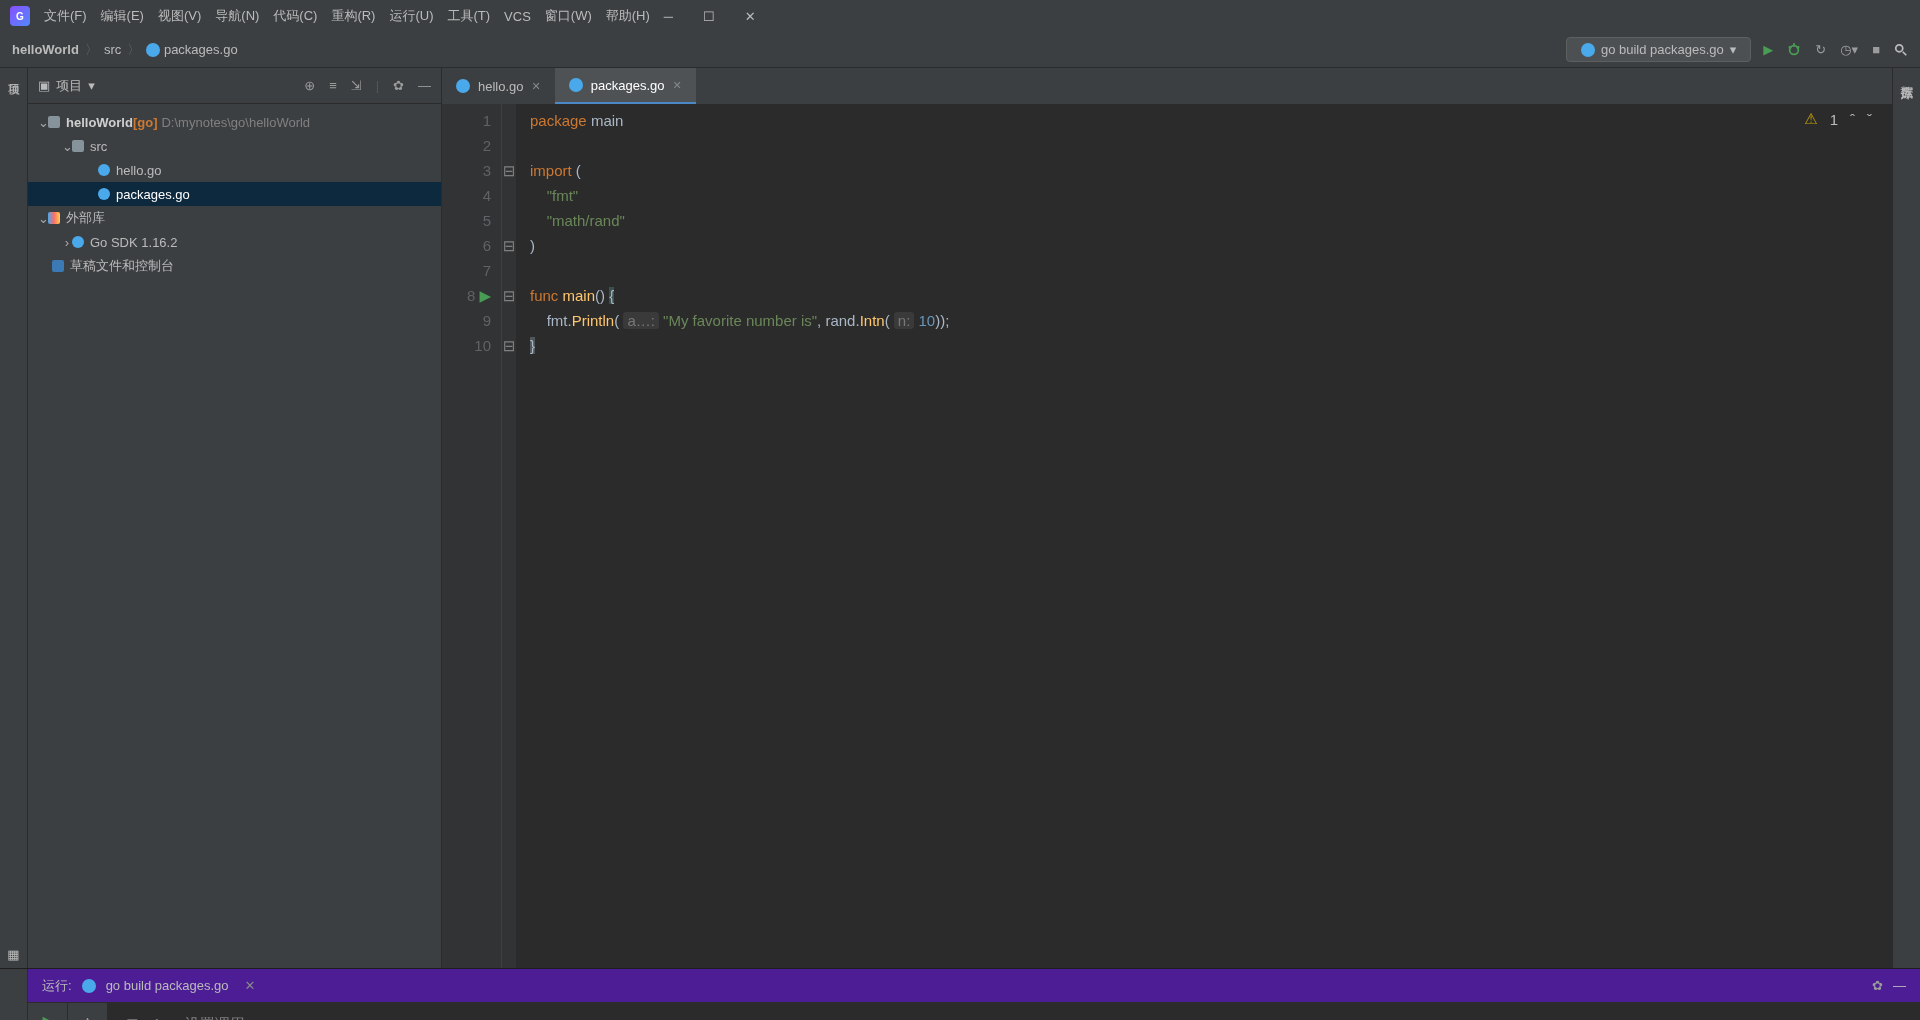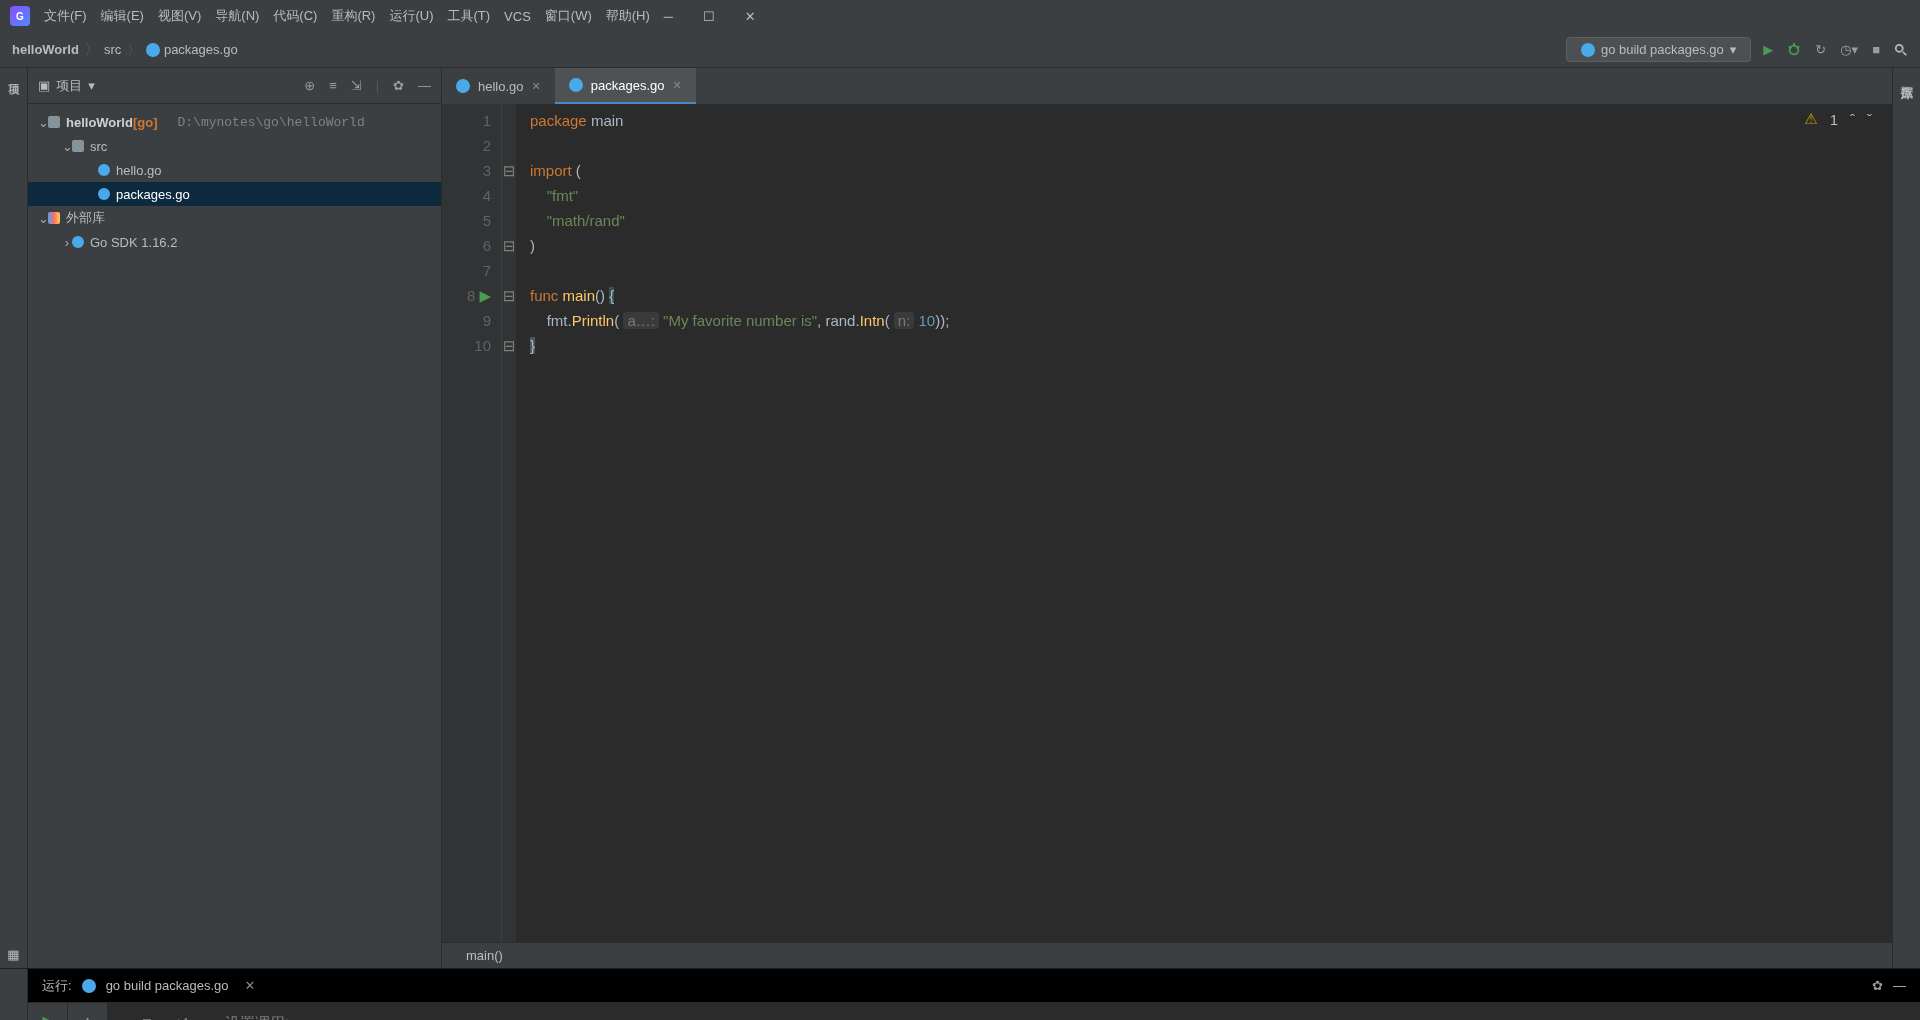--- a/index.html
+++ b/index.html
@@ -24,41 +24,41 @@
 .sb-act{margin-left:auto;display:flex;gap:14px;color:#9c9c9c;align-items:center;}
 .tree{padding:6px 0;}
 .trow{height:24px;display:flex;align-items:center;color:#bbbbbb;white-space:nowrap;}
 .trow.sel{background:#0d293e;color:#fff;}
 .arr{display:inline-block;width:10px;text-align:center;color:#aaa;}
 .fico{display:inline-block;width:12px;height:12px;margin-right:6px;border-radius:2px;}
 .fico.folder{background:#87939a;}
 .fico.go{background:#4aa9ea;border-radius:50%;}
 .fico.lib{background:linear-gradient(90deg,#4aa9ea,#ff6b6b,#ffd24b);}
 .bold{font-weight:bold;color:#d0d0d0;}
-.dim{color:#808080;margin-left:20px;font-family:Liberation Mono, monospace;}
+.dim{color:#808080;margin-left:4px;}
 .editor{flex:1;display:flex;flex-direction:column;background:#2b2b2b;}
 .tabs{height:36px;background:#3c3f41;display:flex;align-items:flex-end;}
 .tab{height:36px;padding:0 14px;display:flex;align-items:center;gap:8px;color:#bbbbbb;background:#3c3f41;}
 .tab.active{background:#4e5254;color:#fff;border-bottom:2px solid #4a88c7;}
 .tab .x{color:#888;font-size:11px;}
 .code{flex:1;display:flex;font-family:"JetBrains Mono",Consolas,monospace;font-size:15px;position:relative;}
 .gut{width:60px;background:#313335;text-align:right;padding:4px 10px 0 0;color:#606366;line-height:25px;border-right:1px solid #404040;}
 .gut .run{color:#499c54;}
 .fold{width:14px;background:#313335;padding-top:4px;line-height:25px;text-align:center;color:#808080;}
 .lines{flex:1;padding:4px 0 8px 14px;line-height:25px;white-space:pre;color:#a9b7c6;}
 .kw{color:#cc7832;} .str{color:#6a8759;} .hint{color:#787878;background:#3a3a3a;border-radius:3px;padding:0 4px;} .num{color:#6897bb;} .fn{color:#ffc66d;}
 .match{background:#3b514d;} .cursor{background:#515658;}
 .warn-badge{position:absolute;right:20px;top:6px;color:#bbb;display:flex;gap:12px;align-items:center;}
 .bc{height:26px;background:#3c3f41;display:flex;align-items:center;padding:0 24px;color:#bbb;border-top:1px solid #2b2b2b;}
 .runpanel{height:240px;background:#2b2b2b;border-top:1px solid #1e1e1e;display:flex;}
 .rp-left{width:28px;background:#3c3f41;border-right:1px solid #2b2b2b;}
 .rp-tb{width:40px;background:#3c3f41;display:flex;flex-direction:column;align-items:center;gap:14px;padding-top:10px;border-right:1px solid #2b2b2b;}
 .rp-tb2{width:40px;background:#3c3f41;display:flex;flex-direction:column;align-items:center;gap:14px;padding-top:10px;border-right:1px solid #2b2b2b;}
 .rp-body{flex:1;display:flex;flex-direction:column;}
-.rp-head{height:34px;background:#000000;display:flex;align-items:center;padding:0 14px;gap:10px;color:#bbb;border-bottom:1px solid #2b2b2b;}
+.rp-head{height:34px;background:#4c1d95;display:flex;align-items:center;padding:0 14px;gap:10px;color:#bbb;border-bottom:1px solid #2b2b2b;}
 .rp-head .x{color:#888;margin-left:6px;}
 .rp-out{flex:1;padding:8px 14px;font-family:Consolas,monospace;font-size:15px;color:#bbbbbb;line-height:25px;white-space:pre;}
 .rp-out .dim{color:#808080;}
 .play{color:#499c54;}
 .bug{color:#499c54;}
 .gop{width:14px;height:14px;background:#4aa9ea;border-radius:50%;display:inline-block;vertical-align:middle;}
 svg{display:block;}
 .right-gutter{width:28px;background:#3c3f41;border-left:1px solid #2b2b2b;}
 .gear{color:#9c9c9c;}
 </style>
@@ -162,20 +162,24 @@
       <div class="trow" style="padding-left:10px">
           <span class="arr">⌄</span>
           <span class="fico lib"></span>
           <span>外部库</span>
         </div>
       <div class="trow" style="padding-left:34px">
           <span class="arr">›</span>
           <span class="fico go"></span>
           <span>Go SDK 1.16.2</span>
         </div>
+      <div class="trow" style="padding-left:24px">
+          <span class="fico folder" style="background:#3c7ab5"></span>
+          <span>草稿文件和控制台</span>
+        </div>
     </div>
   </div>
 
   <div class="editor">
     <div class="tabs">
       <div class="tab">
           <span class="gop"></span>
           <span>hello.go</span>
           <span class="x">✕</span>
         </div>
@@ -211,23 +215,20 @@
           <div>⊟</div>
         </div>
       <div class="lines"><div><span class="kw">package</span><span> main</span></div><div>&nbsp;</div><div><span class="kw">import</span><span> (</span></div><div>    <span class="str">"fmt"</span></div><div>    <span class="str">"math/rand"</span></div><div><span>)</span></div><div>&nbsp;</div><div><span class="kw">func </span><span class="fn">main</span><span>() </span><span class="match">{</span></div><div><span>    fmt.</span><span class="fn">Println</span><span>( </span><span class="hint">a…:</span><span> </span><span class="str">"My favorite number is"</span><span>, rand.</span><span class="fn">Intn</span><span>( </span><span class="hint">n:</span><span class="num"> 10</span><span>));</span></div><div><span class="match cursor">}</span></div></div>
       <div class="warn-badge">
         <span style="color:#c4a000">⚠</span>
           <span>1</span>
         <span>ˆ</span>
         <span>ˇ</span>
       </div>
     </div>
-    <div class="bc">
-        <span>main()</span>
-      </div>
   </div>
   <div class="right-gutter">
     <div style="writing-mode:vertical-rl;margin:8px auto;">数据库</div>
   </div>
 </div>
 
 <div class="runpanel">
   <div class="rp-left">
     <div style="writing-mode:vertical-rl;margin:90px auto 0;color:#bbb;">结构</div>
 

